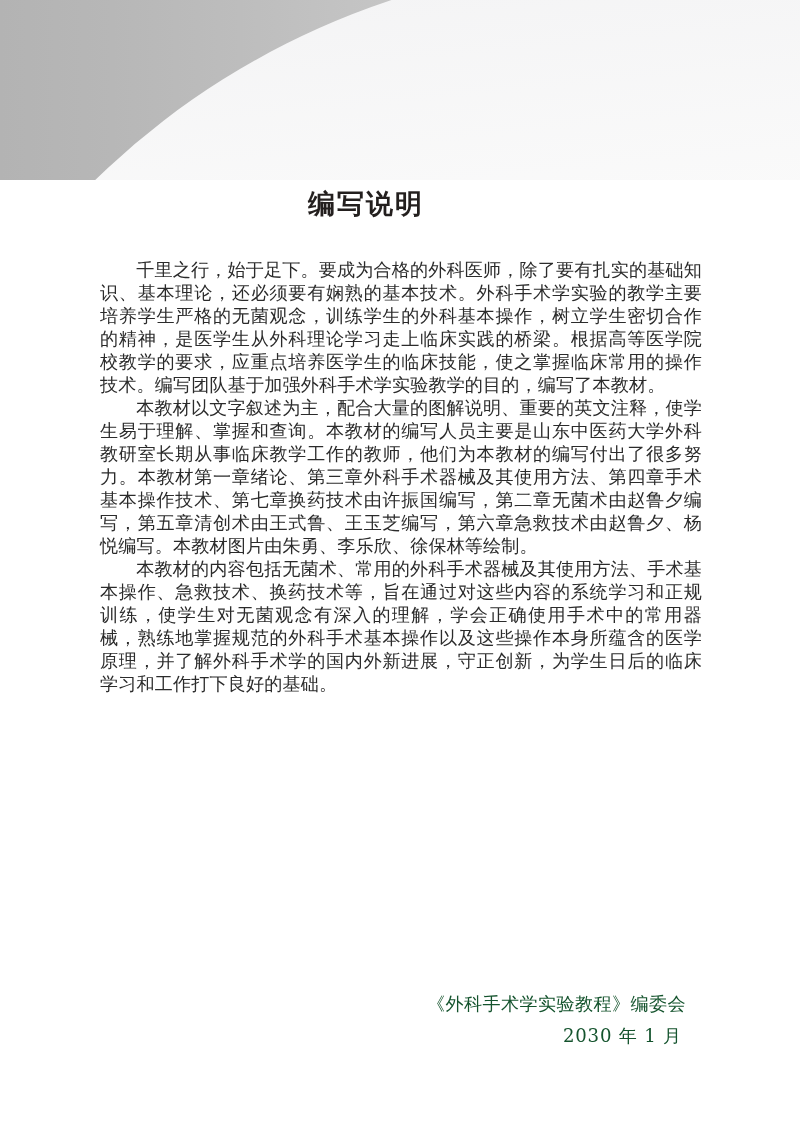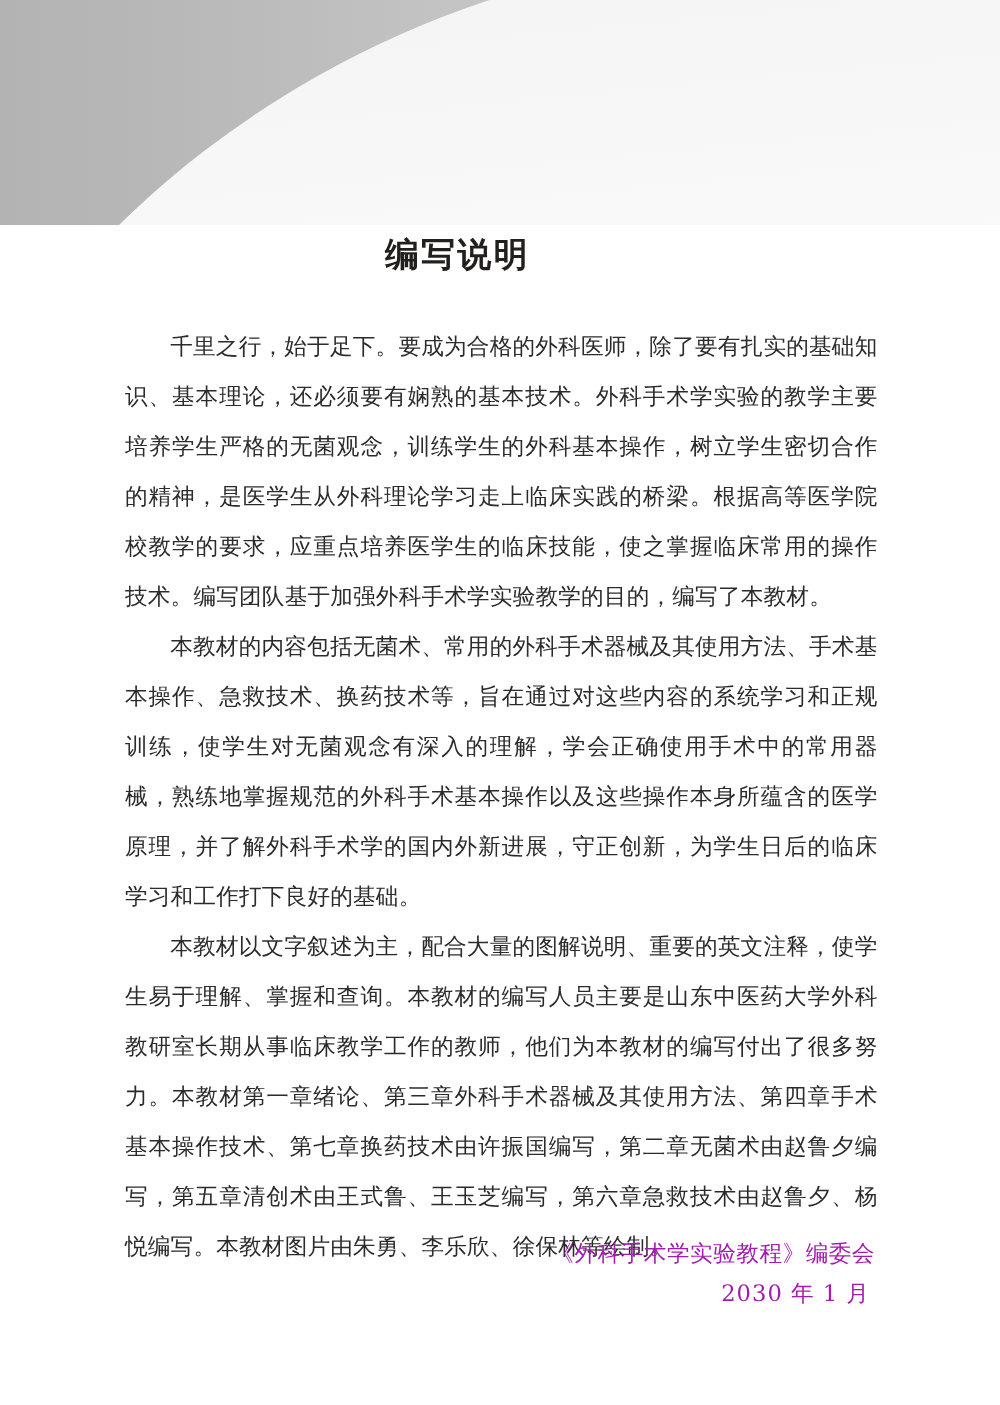--- a/index.html
+++ b/index.html
@@ -78,36 +78,36 @@
   .body-copy {
     position: absolute;
     left: 100px;
     top: 258px;
     width: 602px;
   }
 
   .para {
     margin: 0;
     font-size: 18.1px;
-    line-height: 40px;
+    line-height: 23px;
     color: #2b2b2b;
     text-align: justify;
     text-justify: inter-ideograph;
     text-indent: 2em;
     font-family: "DejaVu Serif", "Liberation Serif", serif;
     letter-spacing: 0.15px;
   }
 
   .signature-block {
     position: absolute;
-    left: 98px;
+    left: 84px;
     top: 988px;
     width: 602px;
     text-align: right;
-    color: #a21caf;
+    color: #14532d;
     font-family: "DejaVu Serif", "Liberation Serif", serif;
   }
   .sig-line {
     font-size: 18.1px;
     line-height: 31.9px;
     letter-spacing: 0.4px;
   }
   .sig-date {
     font-size: 18.1px;
     line-height: 31.9px;
@@ -122,22 +122,22 @@
   <div class="banner-gradient"></div>
   <div class="banner-curve"></div>
 </div>
 
 <div class="page-content">
 
   <div class="doc-title">编写说明</div>
 
   <div class="body-copy">
     <p class="para">千里之行，始于足下。要成为合格的外科医师，除了要有扎实的基础知识、基本理论，还必须要有娴熟的基本技术。外科手术学实验的教学主要培养学生严格的无菌观念，训练学生的外科基本操作，树立学生密切合作的精神，是医学生从外科理论学习走上临床实践的桥梁。根据高等医学院校教学的要求，应重点培养医学生的临床技能，使之掌握临床常用的操作技术。编写团队基于加强外科手术学实验教学的目的，编写了本教材。</p>
+    <p class="para">本教材以文字叙述为主，配合大量的图解说明、重要的英文注释，使学生易于理解、掌握和查询。本教材的编写人员主要是山东中医药大学外科教研室长期从事临床教学工作的教师，他们为本教材的编写付出了很多努力。本教材第一章绪论、第三章外科手术器械及其使用方法、第四章手术基本操作技术、第七章换药技术由许振国编写，第二章无菌术由赵鲁夕编写，第五章清创术由王式鲁、王玉芝编写，第六章急救技术由赵鲁夕、杨悦编写。本教材图片由朱勇、李乐欣、徐保林等绘制。</p>
     <p class="para">本教材的内容包括无菌术、常用的外科手术器械及其使用方法、手术基本操作、急救技术、换药技术等，旨在通过对这些内容的系统学习和正规训练，使学生对无菌观念有深入的理解，学会正确使用手术中的常用器械，熟练地掌握规范的外科手术基本操作以及这些操作本身所蕴含的医学原理，并了解外科手术学的国内外新进展，守正创新，为学生日后的临床学习和工作打下良好的基础。</p>
-    <p class="para">本教材以文字叙述为主，配合大量的图解说明、重要的英文注释，使学生易于理解、掌握和查询。本教材的编写人员主要是山东中医药大学外科教研室长期从事临床教学工作的教师，他们为本教材的编写付出了很多努力。本教材第一章绪论、第三章外科手术器械及其使用方法、第四章手术基本操作技术、第七章换药技术由许振国编写，第二章无菌术由赵鲁夕编写，第五章清创术由王式鲁、王玉芝编写，第六章急救技术由赵鲁夕、杨悦编写。本教材图片由朱勇、李乐欣、徐保林等绘制。</p>
   </div>
 
   <div class="signature-block">
     <div class="sig-line">《外科手术学实验教程》编委会</div>
     <div class="sig-date">2030 年 1 月</div>
   </div>
 
 </div>
 
 </body></html>

